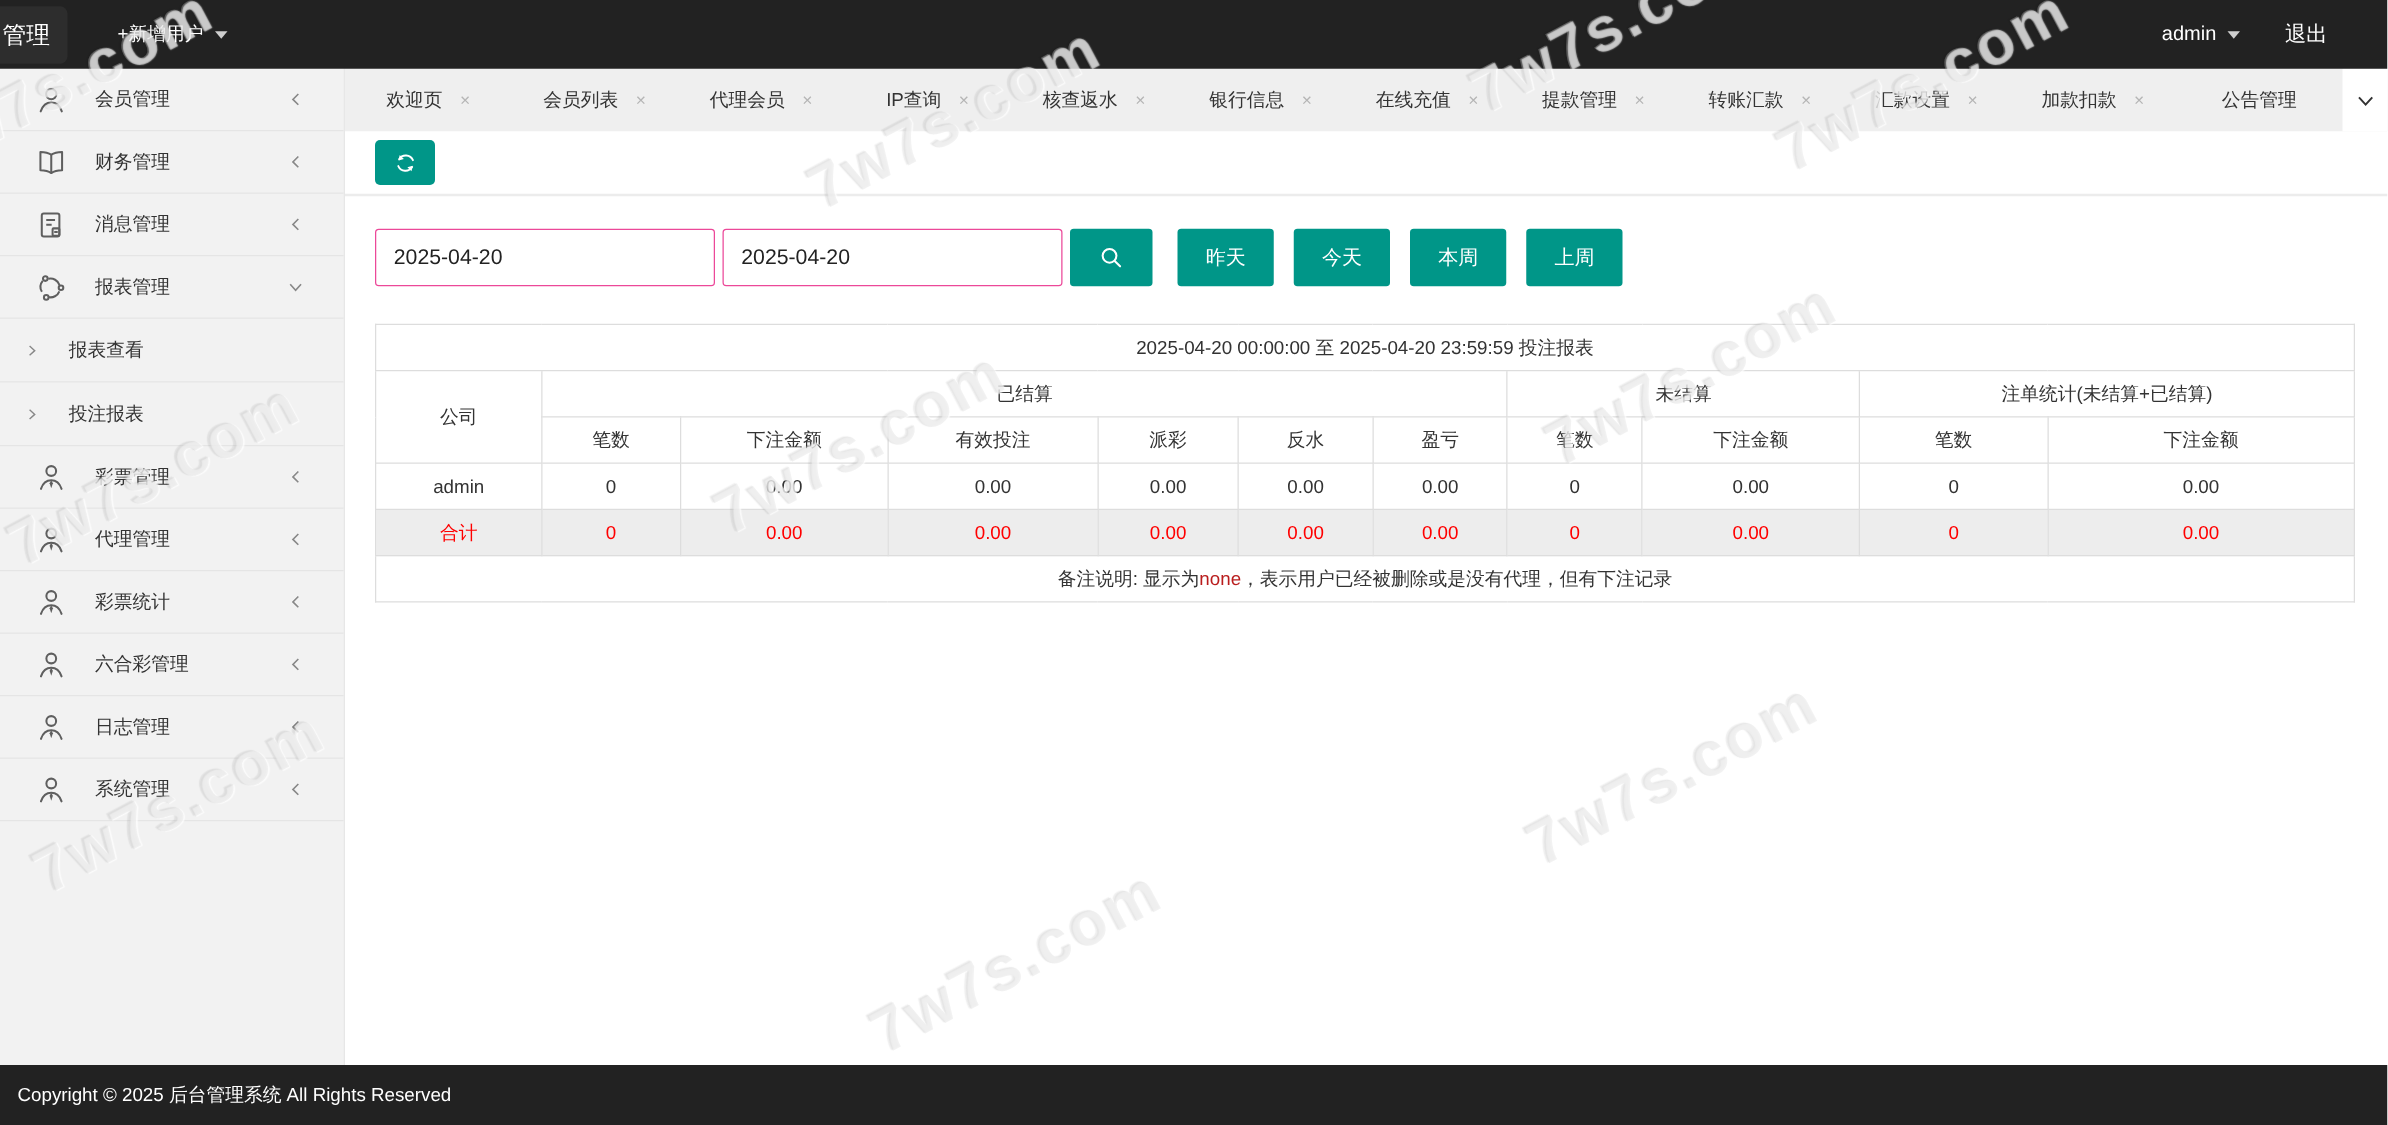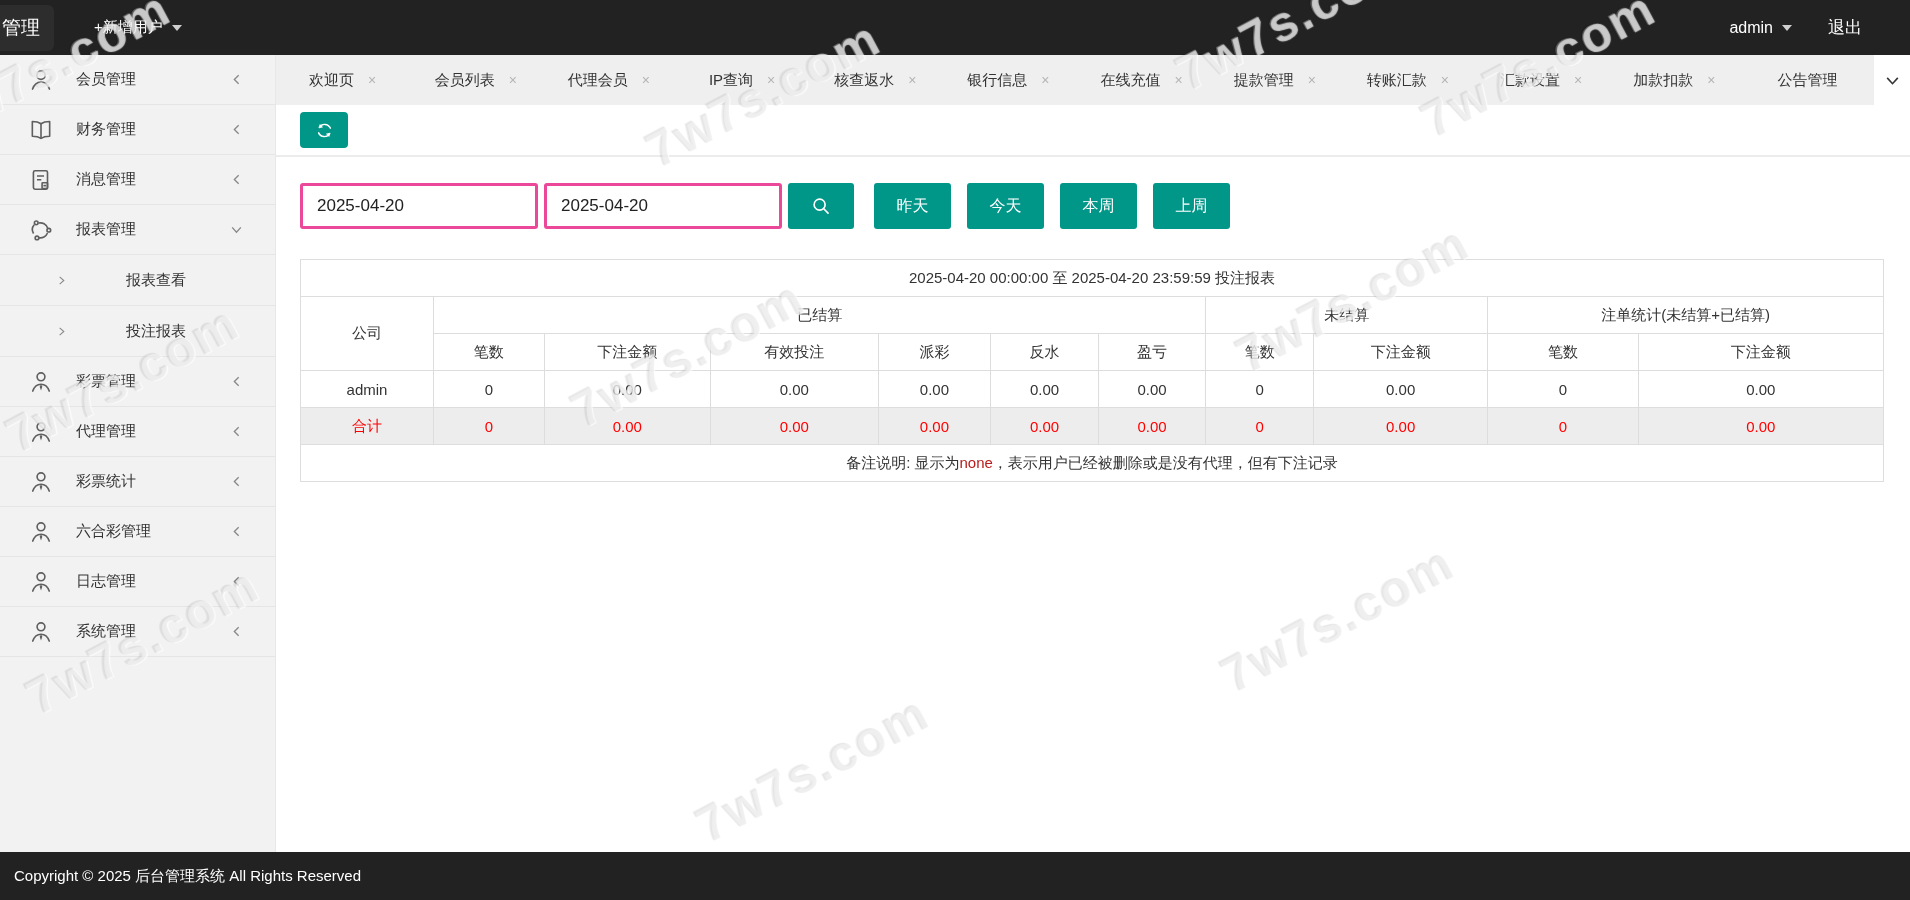--- a/index.html
+++ b/index.html
@@ -20,42 +20,42 @@
   .mainrow { flex:1 1 auto; display:flex; min-height:0; }
 
   
   .sidebar { width:276px; flex:0 0 276px; background:#f2f2f2; border-right:1px solid #e7e7e7; overflow:hidden; }
   .side-item { display:flex; align-items:center; height:50px; padding:0 32px 0 28px; border-bottom:1px solid #e5e5e5; cursor:pointer; }
   .side-icon { width:26px; height:26px; flex:0 0 26px; }
   .side-icon svg { display:block; width:26px; height:26px; }
   .side-label { margin-left:22px; font-size:15px; color:#333; flex:1; }
   .side-caret { width:13px; height:13px; }
   .side-caret svg { display:block; width:13px; height:13px; }
-  .side-subitem { display:flex; align-items:center; height:51px; padding-left:56px; border-bottom:1px solid #e5e5e5; cursor:pointer;gap:35px; }
+  .side-subitem { display:flex; align-items:center; height:51px; padding-left:20px; border-bottom:1px solid #e5e5e5; cursor:pointer; }
   .sub-arrow { width:11px; height:11px; }
   .sub-arrow svg { display:block; width:11px; height:11px; }
   .sub-label { margin-left:24px; font-size:15px; color:#333; }
 
   
   .content { flex:1 1 auto; background:#fff; display:flex; flex-direction:column; min-width:0; }
 
   .tabbar { height:50px; flex:0 0 50px; background:#efefef; display:flex; align-items:stretch; }
   .tab { flex:1 1 0; display:flex; align-items:center; justify-content:center; gap:14px; cursor:pointer;text-align:center; }
   .tab-label { font-size:15px; color:#333; white-space:nowrap; }
   .tab-close { font-size:14px; color:#b5b5b5; cursor:pointer; line-height:1; }
   .tab-more { flex:0 0 36px; background:#fff; display:flex; align-items:center; justify-content:center; cursor:pointer; }
   .tab-more svg { width:17px; height:17px; display:block; }
 
   .toolbar1 { height:50px; flex:0 0 50px; display:flex; align-items:center; padding-left:24px; }
   .btn-refresh { width:48px; height:36px; background:#009688; border:none; border-radius:4px; display:flex; align-items:center; justify-content:center; cursor:pointer; }
   .btn-refresh svg { width:21px; height:21px; display:block; }
   .hdivider { height:2px; background:#ececec; flex:0 0 2px; }
 
   .toolbar2 { padding:26px 0 0 24px; display:flex; align-items:center; flex:0 0 auto; }
-  .date-input { width:238px; height:46px; border:3px solid #ec4899; border-radius:3px; padding:0 14px; font-size:17px; color:#222; font-family:"Liberation Sans","DejaVu Sans",sans-serif; background:#fff; }
+  .date-input { width:272px; height:46px; border:1px solid #ec4899; border-radius:3px; padding:0 14px; font-size:17px; color:#222; font-family:"Liberation Sans","DejaVu Sans",sans-serif; background:#fff; }
   .date-input + .date-input { margin-left:6px; }
   .btn-search { width:66px; height:46px; margin-left:6px; background:#009688; border:none; border-radius:3px; display:flex; align-items:center; justify-content:center; cursor:pointer; }
   .btn-search svg { width:22px; height:22px; display:block; }
   .btn-quick { width:77px; height:46px; margin-left:16px; background:#009688; color:#fff; border:none; border-radius:3px; font-size:16px; cursor:pointer; font-family:"Liberation Sans","DejaVu Sans",sans-serif; }
   .btn-quick.first { margin-left:20px; }
 
   
   .report-table { border-collapse:collapse; width:1584px; margin:30px 0 0 24px; table-layout:fixed; }
   .report-table td { border:1px solid #ddd; text-align:center; font-size:15px; color:#333; height:37px; padding:0 4px; }
   .tbl-title { height:34px; color:#444; }

